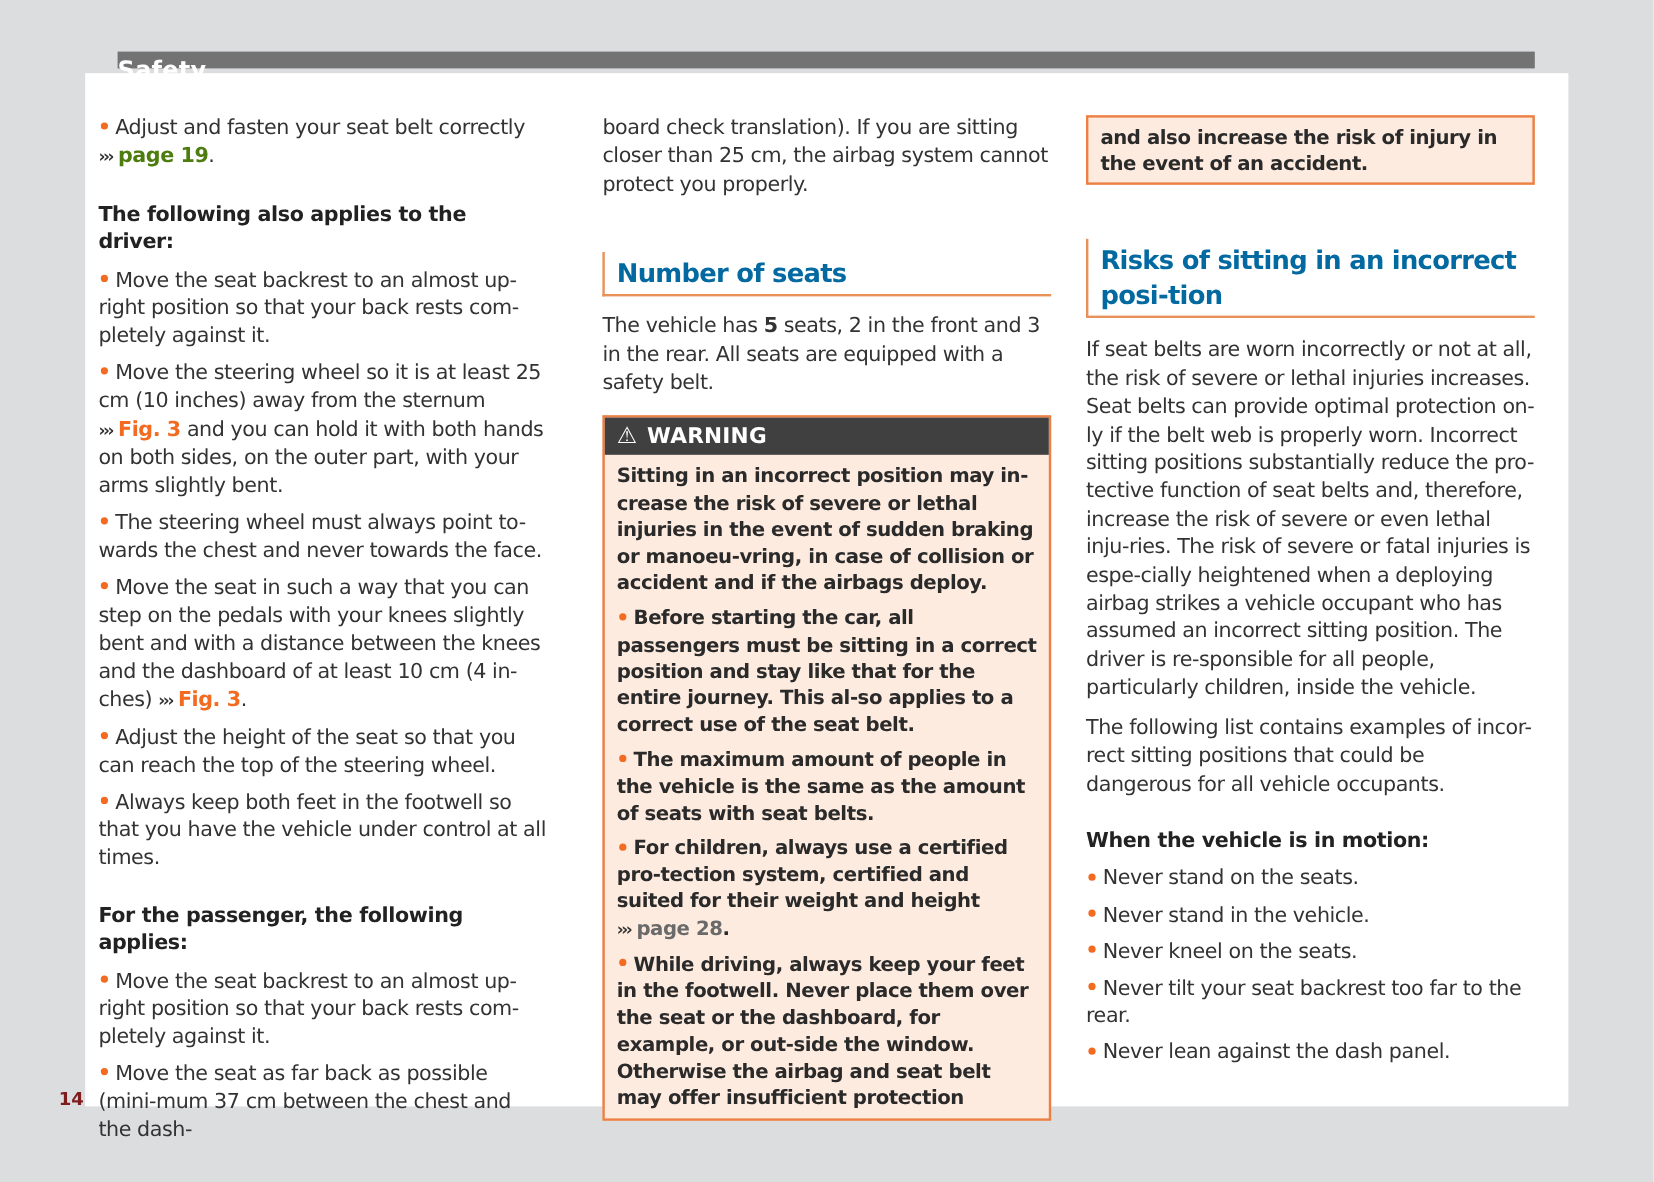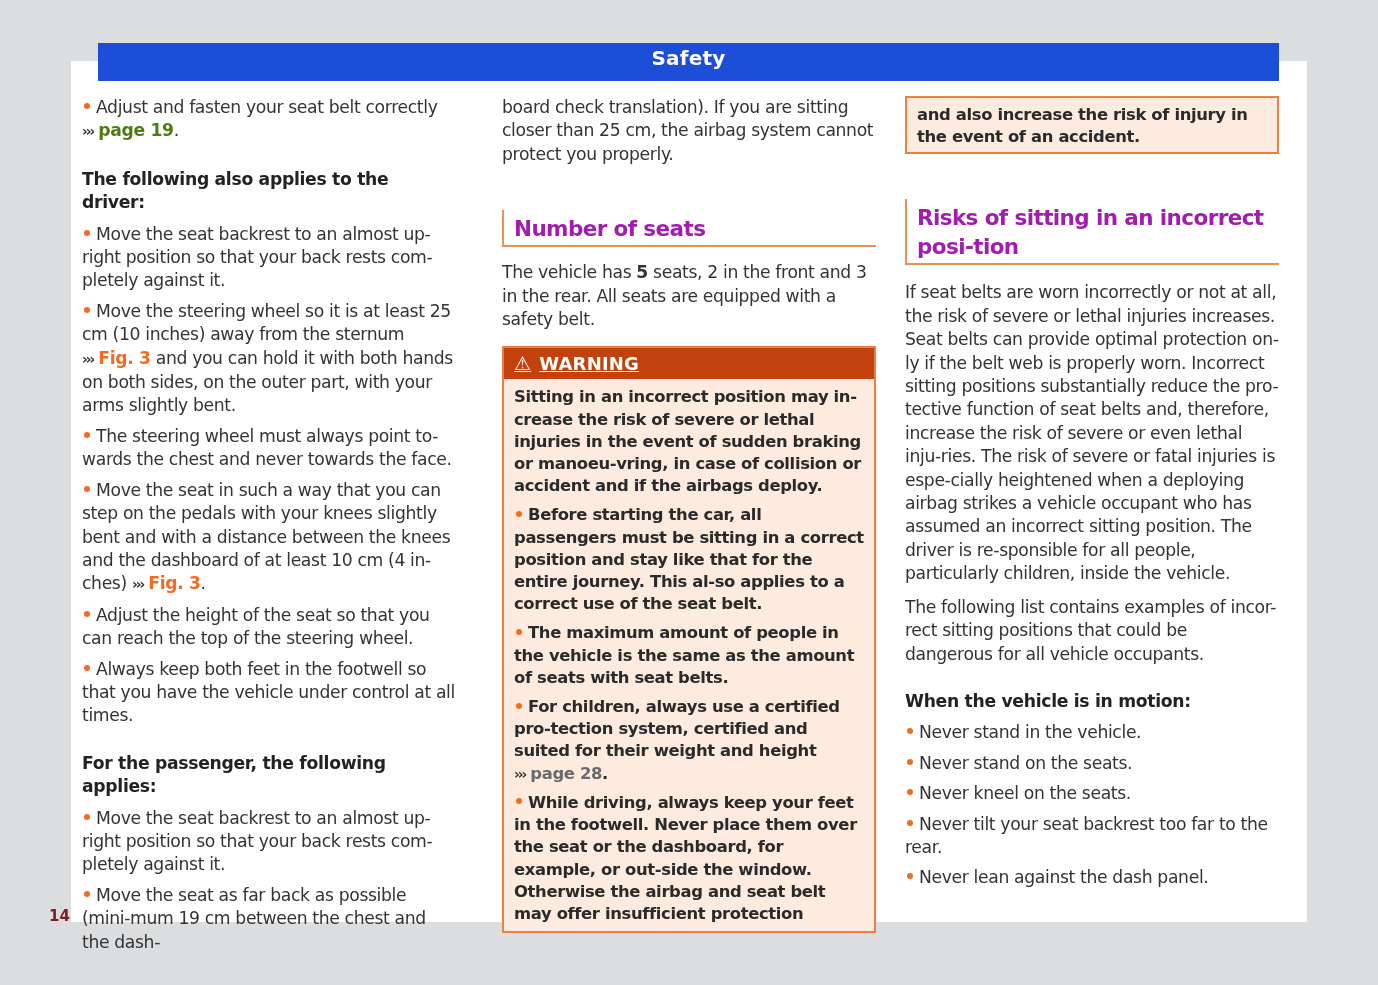--- a/index.html
+++ b/index.html
@@ -13,26 +13,26 @@
     }
     .page {
       position: absolute;
       left: 71px; top: 61px;
       width: 1236px; height: 861px;
       background: #ffffff;
     }
     .header-bar {
       position: absolute;
       left: 98px; top: 43px;
-      width: 1181px; height: 38px;
-      background: #1d4ed8;
+      width: 1181px; height: 14px;
+      background: #737373;
       color: #ffffff;
       font-weight: bold;
       font-size: 20px;
-      text-align: center;
+      text-align: left;
       line-height: 31px;
       letter-spacing: 0.2px;
     }
     .page-number {
       position: absolute;
       left: 49px; top: 907px;
       font-size: 15px;
       font-weight: bold;
       color: #7f1d1d;
     }
@@ -66,38 +66,37 @@
       margin: 24px 0 8px 0;
       letter-spacing: -0.3px;
     }
     .section-heading {
       border-left: 2px solid #e8925a;
       border-bottom: 2px solid #e8925a;
       padding: 4px 0 2px 10px;
       font-weight: bold;
       font-size: 21.5px;
       line-height: 29px;
-      color: #a21caf;
+      color: #0369a1;
       letter-spacing: -0.6px;
     }
     .warning-box {
       border: 2px solid #ec7f43;
       background: #fdebdf;
       margin-top: 15px;
     }
     .warning-head {
-      background: #c2410c;
+      background: #404040;
       color: #fff;
       font-weight: bold;
       font-size: 18px;
       height: 31px;
       line-height: 31px;
       padding-left: 10px;
       letter-spacing: 0.2px;
-      text-decoration: underline;
     }
     .warning-head .tri { font-size: 19px; margin-right: 8px; }
     .warning-body {
       padding: 7px 9px 4px 10px;
       font-weight: bold;
       font-size: 16.4px;
       line-height: 22.2px;
       color: #2a2a2a;
       letter-spacing: -0.35px;
     }
@@ -132,21 +131,21 @@
     <p class="bullet-item"><span class="dot"></span><span>Move the seat backrest to an almost up-right position so that your back rests com-pletely against it.</span></p>
     <p class="bullet-item"><span class="dot"></span><span>Move the steering wheel so it is at least 25 cm (10 inches) away from the sternum</span> <span class="ref-arrow">›››</span><span class="ref-fig">Fig. 3</span><span> and you can hold it with both hands on both sides, on the outer part, with your arms slightly bent.</span></p>
     <p class="bullet-item"><span class="dot"></span><span>The steering wheel must always point to-wards the chest and never towards the face.</span></p>
     <p class="bullet-item"><span class="dot"></span><span>Move the seat in such a way that you can step on the pedals with your knees slightly bent and with a distance between the knees and the dashboard of at least 10 cm (4 in-ches)</span> <span class="ref-arrow">›››</span><span class="ref-fig">Fig. 3</span><span>.</span></p>
     <p class="bullet-item"><span class="dot"></span><span>Adjust the height of the seat so that you can reach the top of the steering wheel.</span></p>
     <p class="bullet-item"><span class="dot"></span><span>Always keep both feet in the footwell so that you have the vehicle under control at all times.</span></p>
   </div>
   <p class="subhead">For the passenger, the following applies:</p>
   <div>
     <p class="bullet-item"><span class="dot"></span><span>Move the seat backrest to an almost up-right position so that your back rests com-pletely against it.</span></p>
-    <p class="bullet-item"><span class="dot"></span><span>Move the seat as far back as possible (mini-mum 19 cm between the chest and the dash-</span></p>
+    <p class="bullet-item"><span class="dot"></span><span>Move the seat as far back as possible (mini-mum 37 cm between the chest and the dash-</span></p>
   </div>
 </div>
 
 <div class="col col2">
   <p>board check translation). If you are sitting closer than 25 cm, the airbag system cannot protect you properly.</p>
   <div class="section-heading" style="margin-top:44px;">
     <span>Number of seats</span>
   </div>
   <p style="margin-top:14px;"><span>The vehicle has </span><b>5</b><span> seats, 2 in the front and 3 in the rear. All seats are equipped with a safety belt.</span></p>
   <div class="warning-box">
@@ -167,19 +166,19 @@
   <div class="cont-box">
     <span>and also increase the risk of injury in the event of an accident.</span>
   </div>
   <div class="section-heading" style="margin-top:45px;">
     <span>Risks of sitting in an incorrect posi-tion</span>
   </div>
   <p style="margin-top:16px;">If seat belts are worn incorrectly or not at all, the risk of severe or lethal injuries increases. Seat belts can provide optimal protection on-ly if the belt web is properly worn. Incorrect sitting positions substantially reduce the pro-tective function of seat belts and, therefore, increase the risk of severe or even lethal inju-ries. The risk of severe or fatal injuries is espe-cially heightened when a deploying airbag strikes a vehicle occupant who has assumed an incorrect sitting position. The driver is re-sponsible for all people, particularly children, inside the vehicle.</p>
   <p style="margin-top:10px;">The following list contains examples of incor-rect sitting positions that could be dangerous for all vehicle occupants.</p>
   <p class="subhead">When the vehicle is in motion:</p>
   <div>
+    <p class="bullet-item"><span class="dot"></span><span>Never stand on the seats.</span></p>
     <p class="bullet-item"><span class="dot"></span><span>Never stand in the vehicle.</span></p>
-    <p class="bullet-item"><span class="dot"></span><span>Never stand on the seats.</span></p>
     <p class="bullet-item"><span class="dot"></span><span>Never kneel on the seats.</span></p>
     <p class="bullet-item"><span class="dot"></span><span>Never tilt your seat backrest too far to the rear.</span></p>
     <p class="bullet-item"><span class="dot"></span><span>Never lean against the dash panel.</span></p>
   </div>
 </div>
 
 </body></html>

